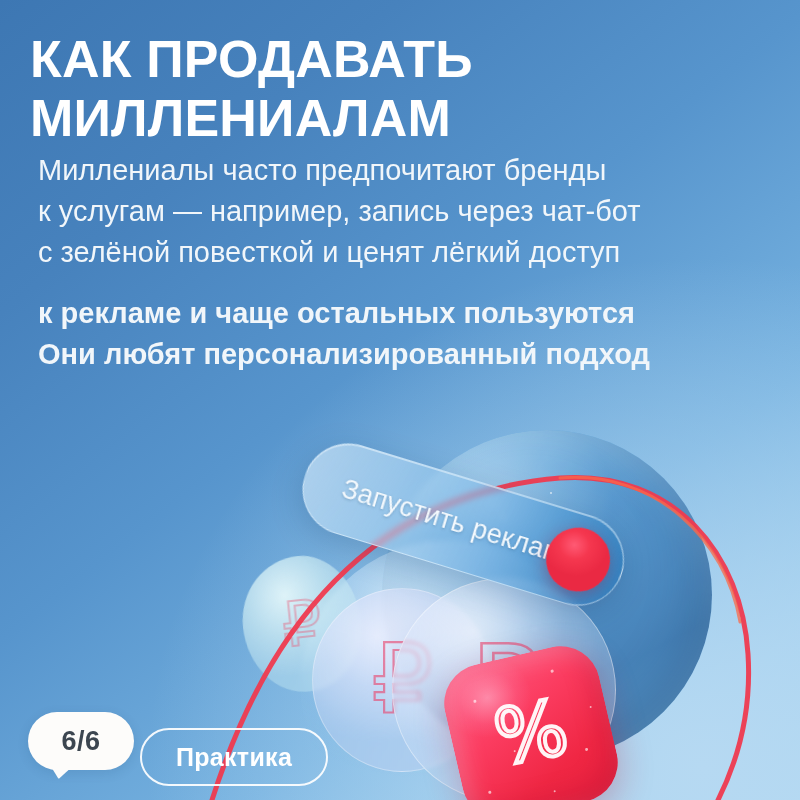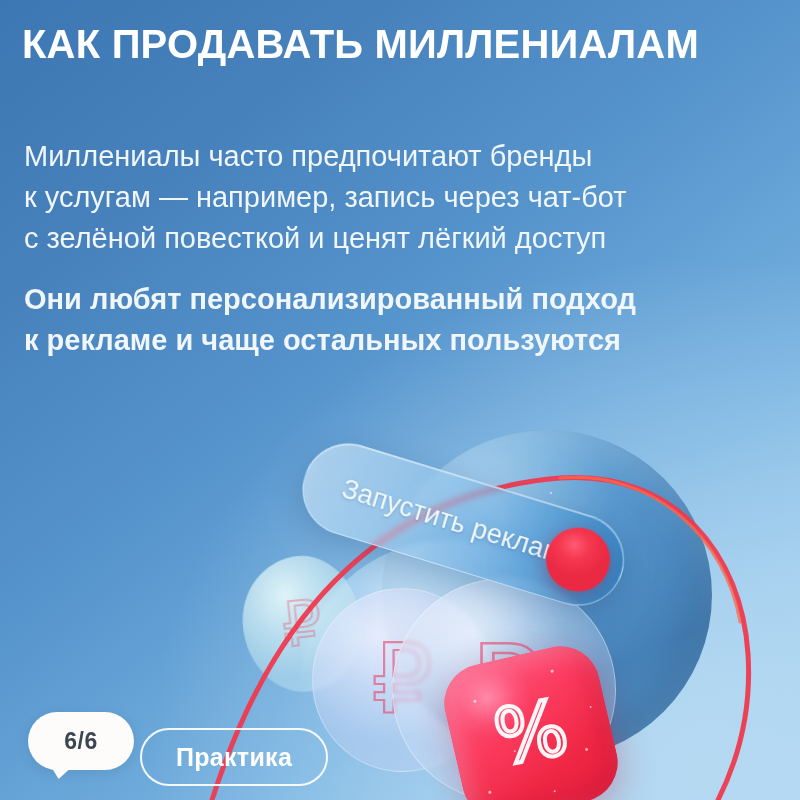--- a/index.html
+++ b/index.html
@@ -147,33 +147,33 @@
     border-radius: 50%;
     background: radial-gradient(52% 48% at 38% 30%, #ff5a74 0%, #f5374f 46%, #ea2943 100%);
     box-shadow: 0 4px 16px rgba(170,20,45,.34);
   }
 
   
   .title {
     position: absolute;
     left: 22px; top: 22px;
     width: 700px;
-    margin: 0;
-    font-size: 40px;
+    margin: 8px;
+    font-size: 52px;
     font-weight: bold;
     line-height: 1.14;
     color: #ffffff;
     letter-spacing: .2px;
     text-transform: uppercase;
   }
   .para {
     position: absolute;
     left: 22px;
     width: 740px;
-    margin: 2px;
+    margin: 16px;
     color: #f1f6fa;
   }
   .para-intro {
     top: 134px;
     font-size: 29px;
     line-height: 1.42;
     font-weight: normal;
   }
   .para-bold {
     top: 277px;
@@ -186,21 +186,21 @@
   
   .counter {
     position: absolute;
     left: 28px; top: 712px;
     min-width: 106px; height: 58px;
     padding: 0 22px;
     box-sizing: border-box;
     border-radius: 29px;
     background: #fdfcfa;
     display: flex; align-items: center; justify-content: center;
-    font-size: 23px;
+    font-size: 27px;
     font-weight: bold;
     color: #3c4650;
     letter-spacing: .5px;
     box-shadow: 0 3px 12px rgba(20,60,100,.12);
   }
   .counter::after {
     content: "";
     position: absolute;
     left: 22px; bottom: -9px;
     width: 24px; height: 14px;
@@ -279,20 +279,20 @@
 
   <h1 class="title">КАК ПРОДАВАТЬ МИЛЛЕНИАЛАМ</h1>
 
   <p class="para para-intro">
     <span class="line">Миллениалы часто предпочитают бренды</span>
     <span class="line">к услугам — например, запись через чат-бот</span>
     <span class="line">с зелёной повесткой и ценят лёгкий доступ</span>
   </p>
 
   <p class="para para-bold">
+    <span class="line">к рекламе и чаще остальных пользуются</span>
     <span class="line">Они любят персонализированный подход</span>
-    <span class="line">к рекламе и чаще остальных пользуются</span>
   </p>
 
   <div class="counter">6/6</div>
   <div class="tag">Практика</div>
 
 </div>
 
 </body></html>

